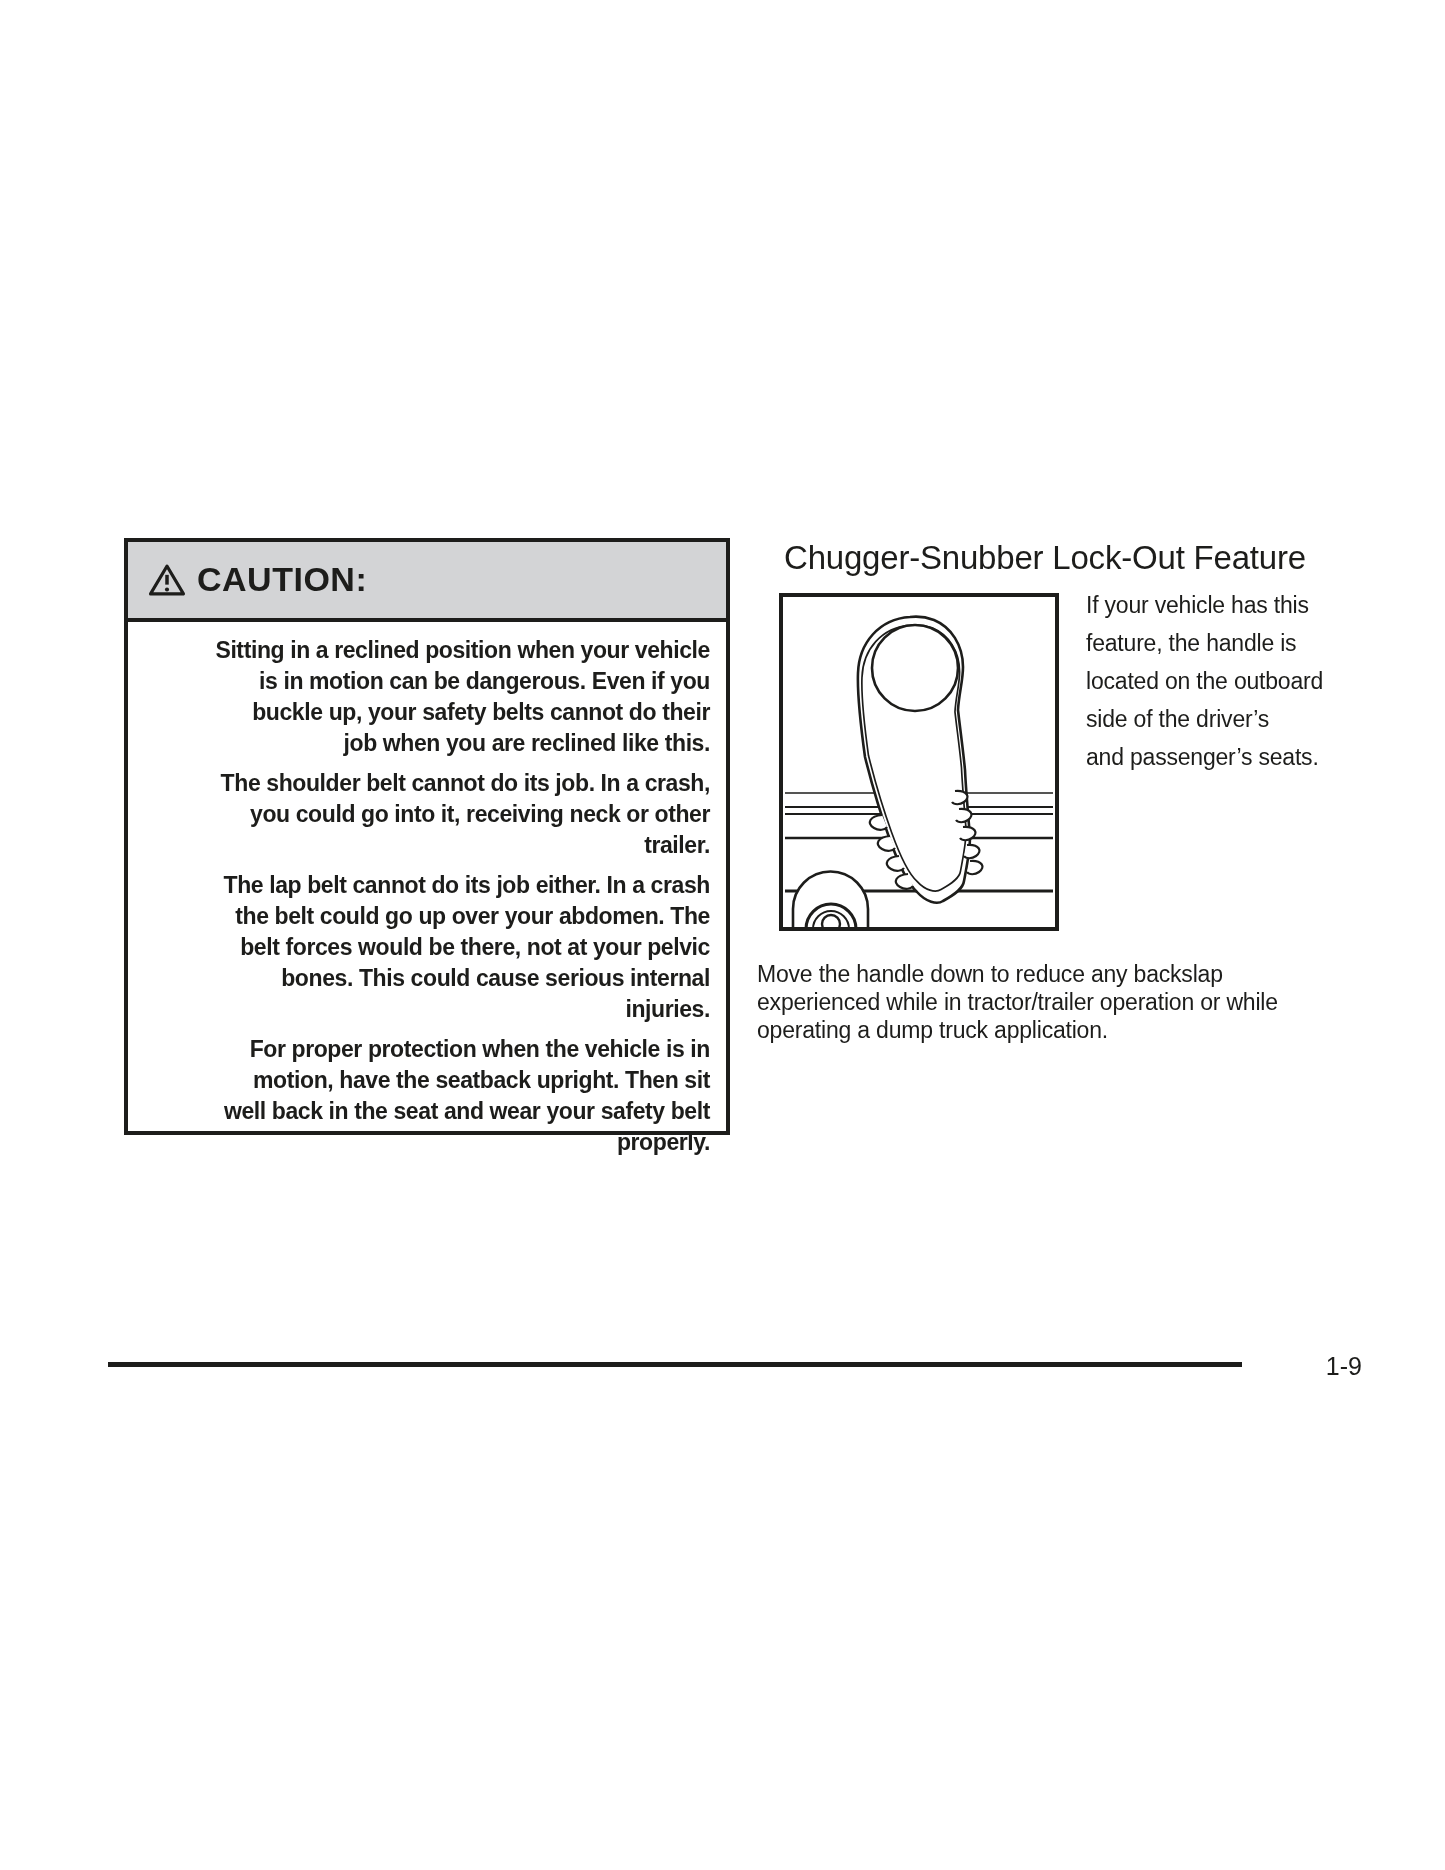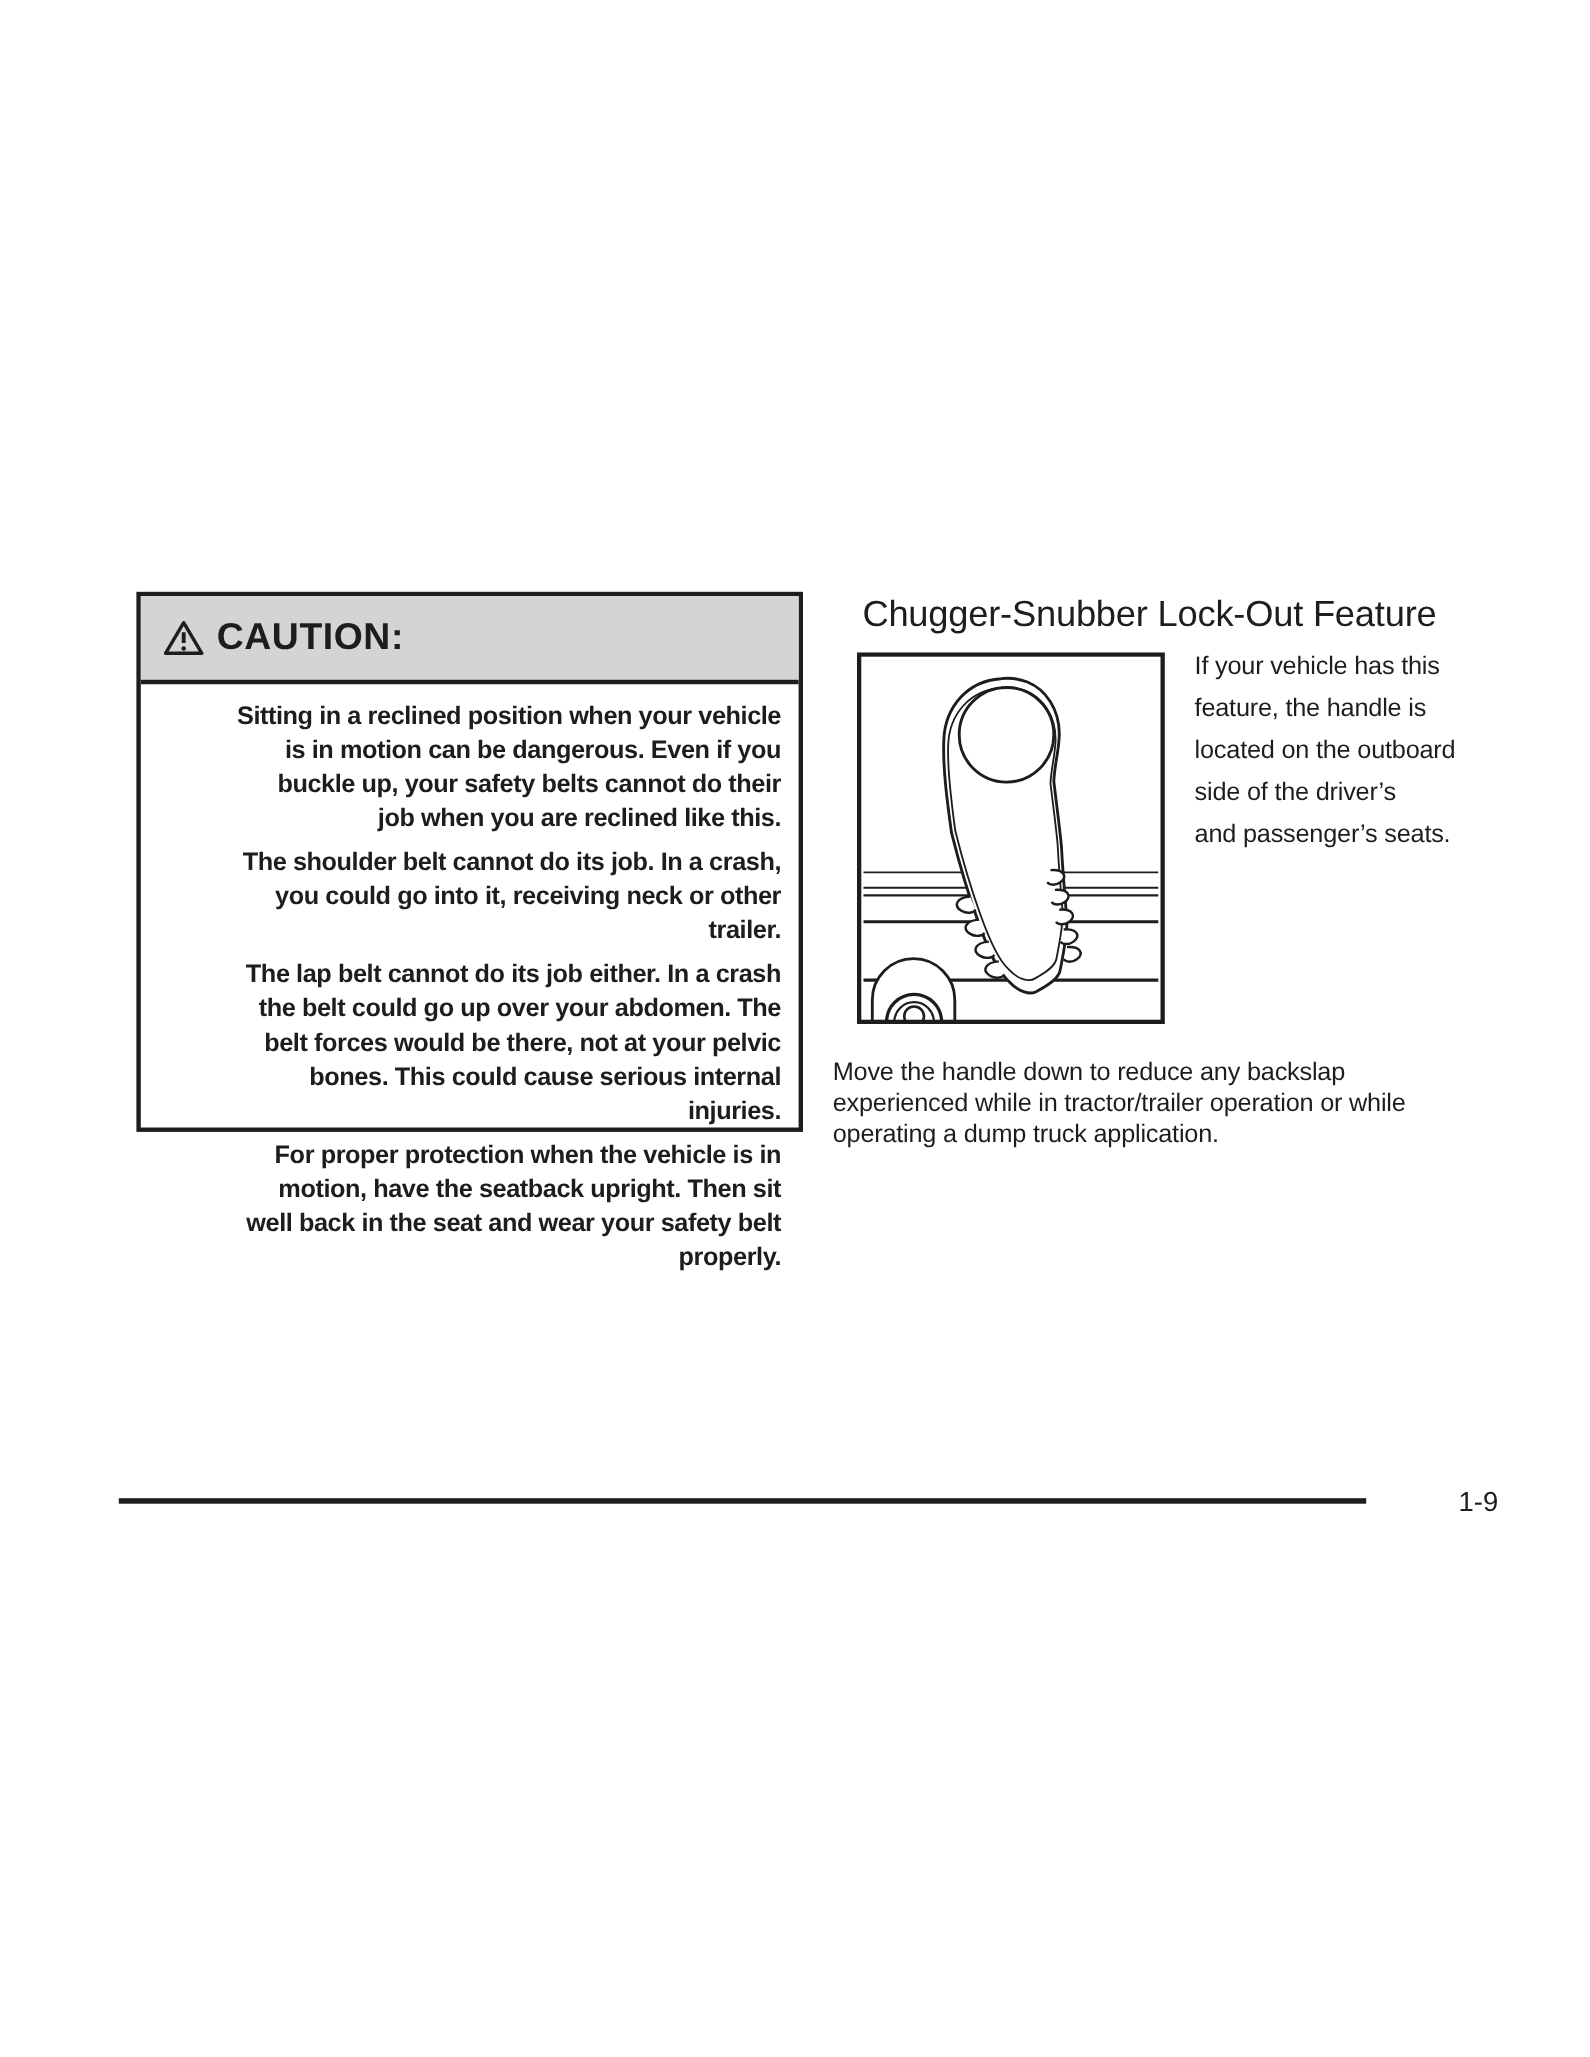--- a/index.html
+++ b/index.html
@@ -8,21 +8,21 @@
     width:1445px; height:1870px;
     background:#ffffff;
     font-family:"Liberation Sans", sans-serif;
     color:#1d1d1b;
     overflow:hidden;
   }
 
   
   .caution-box {
     position:absolute; left:124px; top:538px;
-    width:606px; height:491px;
+    width:606px; height:597px;
     border:4px solid #1d1d1b;
     box-sizing:border-box;
     background:#ffffff;
   }
   .caution-header {
     height:80px;
     border-bottom:4px solid #1d1d1b;
     box-sizing:border-box;
     display:flex; align-items:center;
     padding-left:20px; gap:11px;

